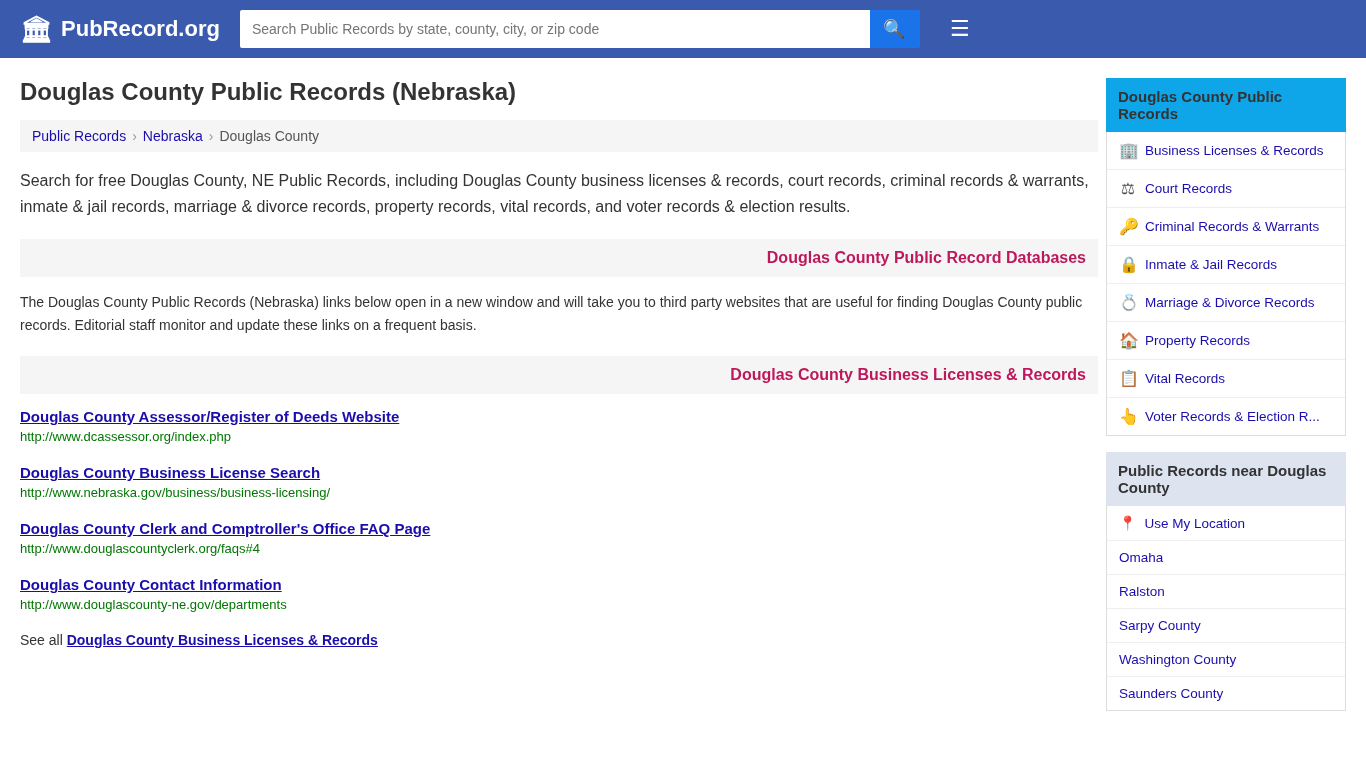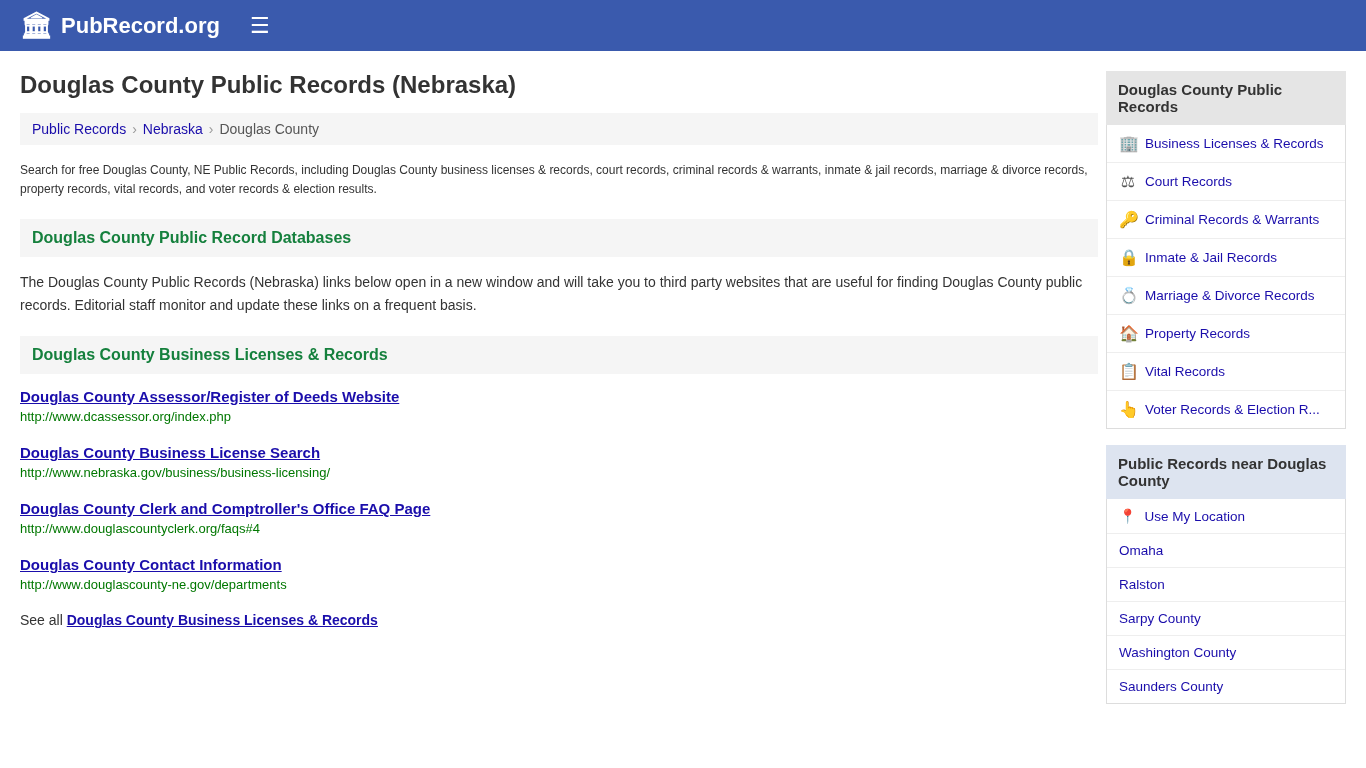--- a/index.html
+++ b/index.html
@@ -93,34 +93,35 @@
       display: flex;
       align-items: center;
       gap: 6px;
       margin-bottom: 16px;
     }
     .breadcrumb-sep { color: #999; }
     .breadcrumb-link { color: #1a0dab; cursor: pointer; }
 
     
     #description {
-      font-size: 12px;
+      font-size: 16px;
       line-height: 1.6;
       color: #333;
       margin-bottom: 20px;
     }
 
     
     .section-header {
       background: #f5f5f5;
       padding: 10px 12px;
       font-size: 16px;
       font-weight: bold;
-      color: #15803d;
+      color: #be185d;
       margin-bottom: 14px;
+      text-align: right;
     }
 
     
     .record-entry {
       margin-bottom: 16px;
       padding-bottom: 4px;
     }
     .record-entry a.record-title {
       display: block;
       font-size: 15px;
@@ -146,21 +147,21 @@
       font-weight: bold;
       text-decoration: underline;
       cursor: pointer;
     }
 
     
     .sidebar-box {
       margin-bottom: 16px;
     }
     .sidebar-header {
-      background: #e5e5e5;
+      background: #0ea5e9;
       padding: 10px 12px;
       font-size: 15px;
       font-weight: bold;
       color: #333;
       margin-bottom: 0;
     }
     .sidebar-list {
       border: 1px solid #ddd;
       border-top: none;
     }
@@ -205,20 +206,24 @@
     .nearby-item .ni-label { color: #1a0dab; }
   </style>
 </head>
 <body>
 
 <header id="header">
   <div id="logo-area">
     <span id="logo-icon">🏛</span>
     <span>PubRecord.org</span>
   </div>
+  <div id="search-bar">
+    <input id="search-input" type="text" placeholder="Search Public Records by state, county, city, or zip code" style="">
+    <button id="search-button">🔍</button>
+  </div>
   <button id="menu-button">☰</button>
 </header>
 
 <div id="main-layout">
 
   <div id="content">
 
     <h1 id="page-title">Douglas County Public Records (Nebraska)</h1>
 
     <div id="breadcrumb">

